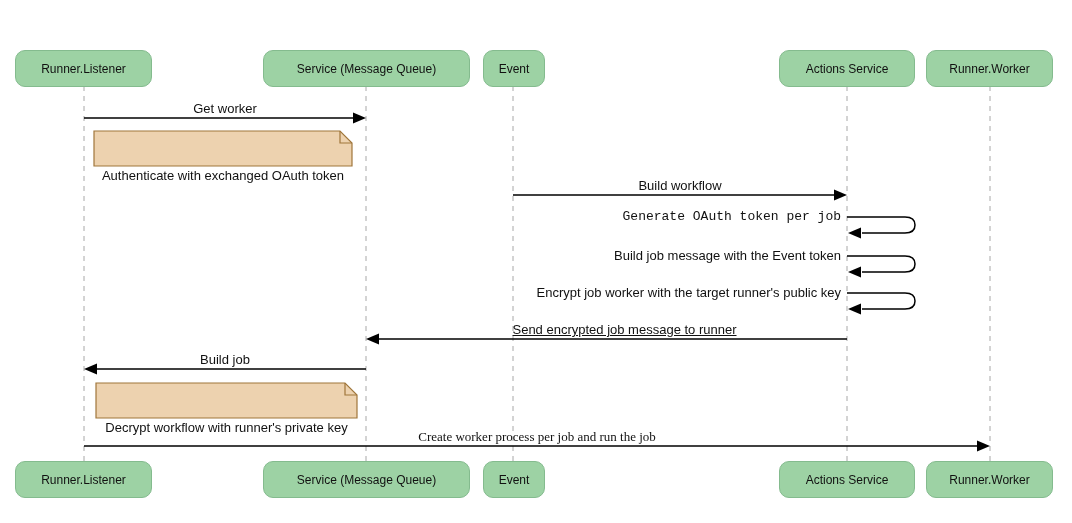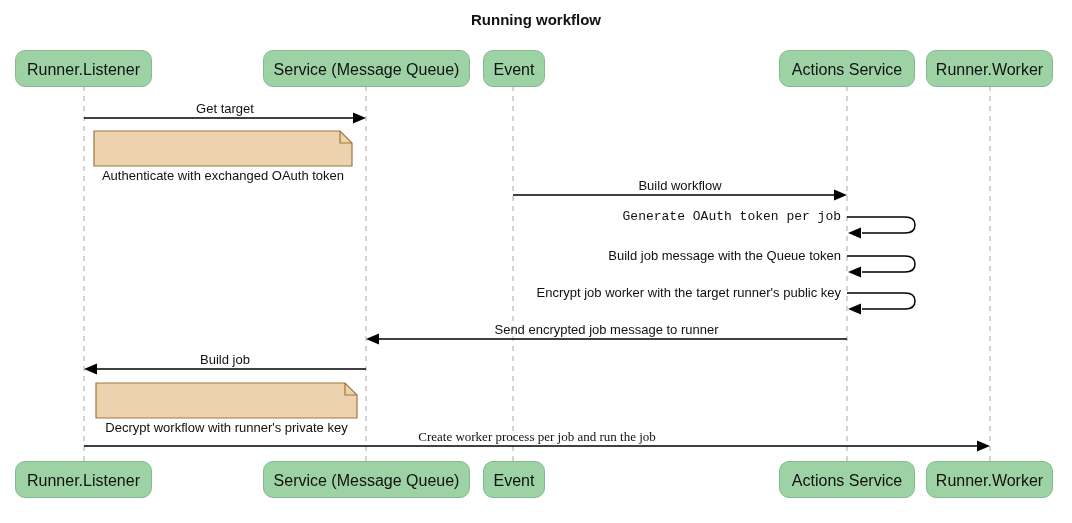--- a/index.html
+++ b/index.html
@@ -58,21 +58,21 @@
   }
   .participant {
     position: absolute;
     height: 37px;
     line-height: 37px;
     box-sizing: border-box;
     background: var(--participant_fill, #9DD2A4);
     border: 1px solid var(--participant_border, #84BB8E);
     border-radius: 10px;
     text-align: center;
-    font-size: 16px;
+    font-size: 12px;
     color: #111;
     white-space: nowrap;
   }
   .row-top .participant, .participant.top { top: 50px; }
   .participant.bottom { top: 461px; }
   .msg-label {
     position: absolute;
     font-size: 13px;
     line-height: 15px;
     text-align: center;
@@ -88,21 +88,20 @@
     color: #111;
     white-space: nowrap;
     margin-top: 28px;
   }
 </style>
 </head>
 <body>
 
 <div class="stage">
 
-  <div class="diagram-title">Running workflow</div>
 
   <svg class="svg-layer" width="1072" height="523" viewBox="0 0 1072 523">
 
     <line class="lifeline" x1="84" y1="86" x2="84" y2="461"></line>
     <line class="lifeline" x1="366" y1="86" x2="366" y2="461"></line>
     <line class="lifeline" x1="513" y1="86" x2="513" y2="461"></line>
     <line class="lifeline" x1="847" y1="86" x2="847" y2="461"></line>
     <line class="lifeline" x1="990" y1="86" x2="990" y2="461"></line>
 
     <path class="msg-line" d="M84 118 H353"></path>
@@ -141,25 +140,25 @@
   <div class="participant top" style="left:483px; width:62px;">Event</div>
   <div class="participant top" style="left:779px; width:136px;">Actions Service</div>
   <div class="participant top" style="left:926px; width:127px;">Runner.Worker</div>
 
   <div class="participant bottom" style="left:15px;  width:137px;">Runner.Listener</div>
   <div class="participant bottom" style="left:263px; width:207px;">Service (Message Queue)</div>
   <div class="participant bottom" style="left:483px; width:62px;">Event</div>
   <div class="participant bottom" style="left:779px; width:136px;">Actions Service</div>
   <div class="participant bottom" style="left:926px; width:127px;">Runner.Worker</div>
 
-  <div class="msg-label" style="left:84px; width:282px; top:101px;">Get target</div>
+  <div class="msg-label" style="left:84px; width:282px; top:101px;">Get worker</div>
   <div class="msg-label" style="left:513px; width:334px; top:178px;">Build workflow</div>
   <div class="msg-label right-align" style="right:231px; top:209px;font-family:Liberation Mono, monospace;">Generate OAuth token per job</div>
-  <div class="msg-label right-align" style="right:231px; top:248px;">Build job message with the Queue token</div>
+  <div class="msg-label right-align" style="right:231px; top:248px;">Build job message with the Event token</div>
   <div class="msg-label right-align" style="right:231px; top:285px;">Encrypt job worker with the target runner's public key</div>
-  <div class="msg-label" style="left:366px; width:481px; top:322px;">Send encrypted job message to runner</div>
+  <div class="msg-label" style="left:384px; width:481px; top:322px;text-decoration:underline;">Send encrypted job message to runner</div>
   <div class="msg-label" style="left:84px; width:282px; top:352px;">Build job</div>
   <div class="msg-label" style="left:84px; width:906px; top:429px;font-family:Liberation Serif, serif;">Create worker process per job and run the job</div>
 
   <div class="note-text" style="left:94px; width:258px; top:140px;">Authenticate with exchanged OAuth token</div>
   <div class="note-text" style="left:96px; width:261px; top:392px;">Decrypt workflow with runner's private key</div>
 
 </div>
 
 </body></html>

